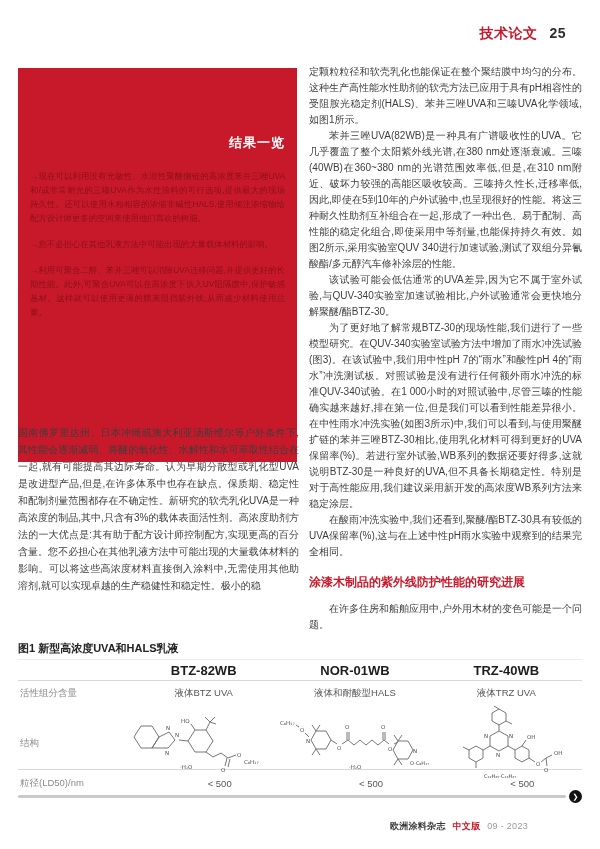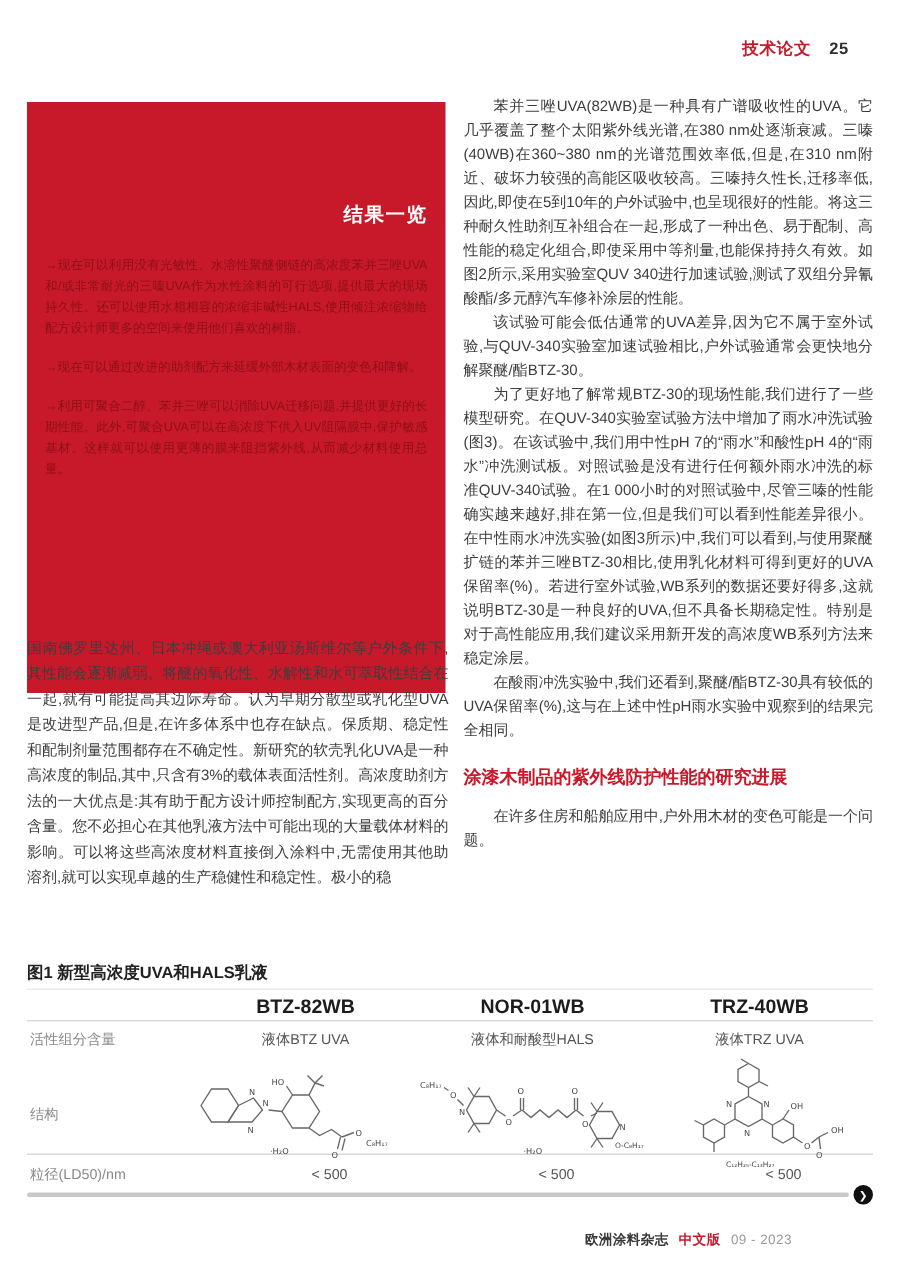--- a/index.html
+++ b/index.html
@@ -6,21 +6,21 @@
   html,body { width:600px; height:849px; }
   body {
     background:#ffffff;
     font-family:"Liberation Sans","DejaVu Sans",sans-serif;
     position:relative;
     -webkit-font-smoothing:antialiased;
   }
   .page { position:absolute; inset:0; background:#ffffff; overflow:hidden; }
 
   
-  .header { position:absolute; top:25px; right:34px; font-size:11px; font-weight:bold; letter-spacing:.5px; }
+  .header { position:absolute; top:25px; right:34px; font-size:14px; font-weight:bold; letter-spacing:.5px; }
   .header-label { color:#c8192b; margin-right:12px; }
   .header-page { color:#2e2e2e; }
 
   
   .results-box {
     position:absolute; left:18px; top:68px; width:279px; height:394px;
     background:#c8192b; padding:66px 12px 0 12px;
   }
   .results-title { text-align:right; color:#ffffff; font-size:13px; font-weight:bold; margin-bottom:17px; letter-spacing:1px; }
   .bullet {
@@ -75,29 +75,30 @@
 
 <div class="page">
 
   <div class="header">
     <span class="header-label">技术论文</span><span class="header-page">25</span>
   </div>
 
   <aside class="results-box">
     <h2 class="results-title">结果一览</h2>
     <p class="bullet">→现在可以利用没有光敏性、水溶性聚醚侧链的高浓度苯并三唑UVA和/或非常耐光的三嗪UVA作为水性涂料的可行选项,提供最大的现场持久性。还可以使用水相相容的浓缩非碱性HALS,使用倾注浓缩物给配方设计师更多的空间来使用他们喜欢的树脂。</p>
-    <p class="bullet">→现在可以通过改进的助剂配方来延缓外部木材表面的变色和降解。</p>
+    <p class="bullet">→您不必担心在其他乳液方法中可能出现的大量载体材料的影响。</p>
     <p class="bullet">→利用可聚合二醇、苯并三唑可以消除UVA迁移问题,并提供更好的长期性能。此外,可聚合UVA可以在高浓度下供入UV阻隔膜中,保护敏感基材。这样就可以使用更薄的膜来阻挡紫外线,从而减少材料使用总量。</p>
   </aside>
 
   <div class="left-col">
     <p class="body-text">国南佛罗里达州、日本冲绳或澳大利亚汤斯维尔等户外条件下,其性能会逐渐减弱。将醚的氧化性、水解性和水可萃取性结合在一起,就有可能提高其边际寿命。认为早期分散型或乳化型UVA是改进型产品,但是,在许多体系中也存在缺点。保质期、稳定性和配制剂量范围都存在不确定性。新研究的软壳乳化UVA是一种高浓度的制品,其中,只含有3%的载体表面活性剂。高浓度助剂方法的一大优点是:其有助于配方设计师控制配方,实现更高的百分含量。您不必担心在其他乳液方法中可能出现的大量载体材料的影响。可以将这些高浓度材料直接倒入涂料中,无需使用其他助溶剂,就可以实现卓越的生产稳健性和稳定性。极小的稳</p>
   </div>
 
   <div class="right-col">
+    <p class="noindent">定颗粒粒径和软壳乳化也能保证在整个聚结膜中均匀的分布。这种生产高性能水性助剂的软壳方法已应用于具有pH相容性的受阻胺光稳定剂(HALS)、苯并三唑UVA和三嗪UVA化学领域,如图1所示。</p>
     <p>苯并三唑UVA(82WB)是一种具有广谱吸收性的UVA。它几乎覆盖了整个太阳紫外线光谱,在380 nm处逐渐衰减。三嗪(40WB)在360~380 nm的光谱范围效率低,但是,在310 nm附近、破坏力较强的高能区吸收较高。三嗪持久性长,迁移率低,因此,即使在5到10年的户外试验中,也呈现很好的性能。将这三种耐久性助剂互补组合在一起,形成了一种出色、易于配制、高性能的稳定化组合,即使采用中等剂量,也能保持持久有效。如图2所示,采用实验室QUV 340进行加速试验,测试了双组分异氰酸酯/多元醇汽车修补涂层的性能。</p>
     <p>该试验可能会低估通常的UVA差异,因为它不属于室外试验,与QUV-340实验室加速试验相比,户外试验通常会更快地分解聚醚/酯BTZ-30。</p>
     <p>为了更好地了解常规BTZ-30的现场性能,我们进行了一些模型研究。在QUV-340实验室试验方法中增加了雨水冲洗试验(图3)。在该试验中,我们用中性pH 7的“雨水”和酸性pH 4的“雨水”冲洗测试板。对照试验是没有进行任何额外雨水冲洗的标准QUV-340试验。在1 000小时的对照试验中,尽管三嗪的性能确实越来越好,排在第一位,但是我们可以看到性能差异很小。在中性雨水冲洗实验(如图3所示)中,我们可以看到,与使用聚醚扩链的苯并三唑BTZ-30相比,使用乳化材料可得到更好的UVA保留率(%)。若进行室外试验,WB系列的数据还要好得多,这就说明BTZ-30是一种良好的UVA,但不具备长期稳定性。特别是对于高性能应用,我们建议采用新开发的高浓度WB系列方法来稳定涂层。</p>
     <p>在酸雨冲洗实验中,我们还看到,聚醚/酯BTZ-30具有较低的UVA保留率(%),这与在上述中性pH雨水实验中观察到的结果完全相同。</p>
     <h3 class="section-heading">涂漆木制品的紫外线防护性能的研究进展</h3>
     <p>在许多住房和船舶应用中,户外用木材的变色可能是一个问题。</p>
   </div>
 
   <div class="figure-caption">图1 新型高浓度UVA和HALS乳液</div>
 

